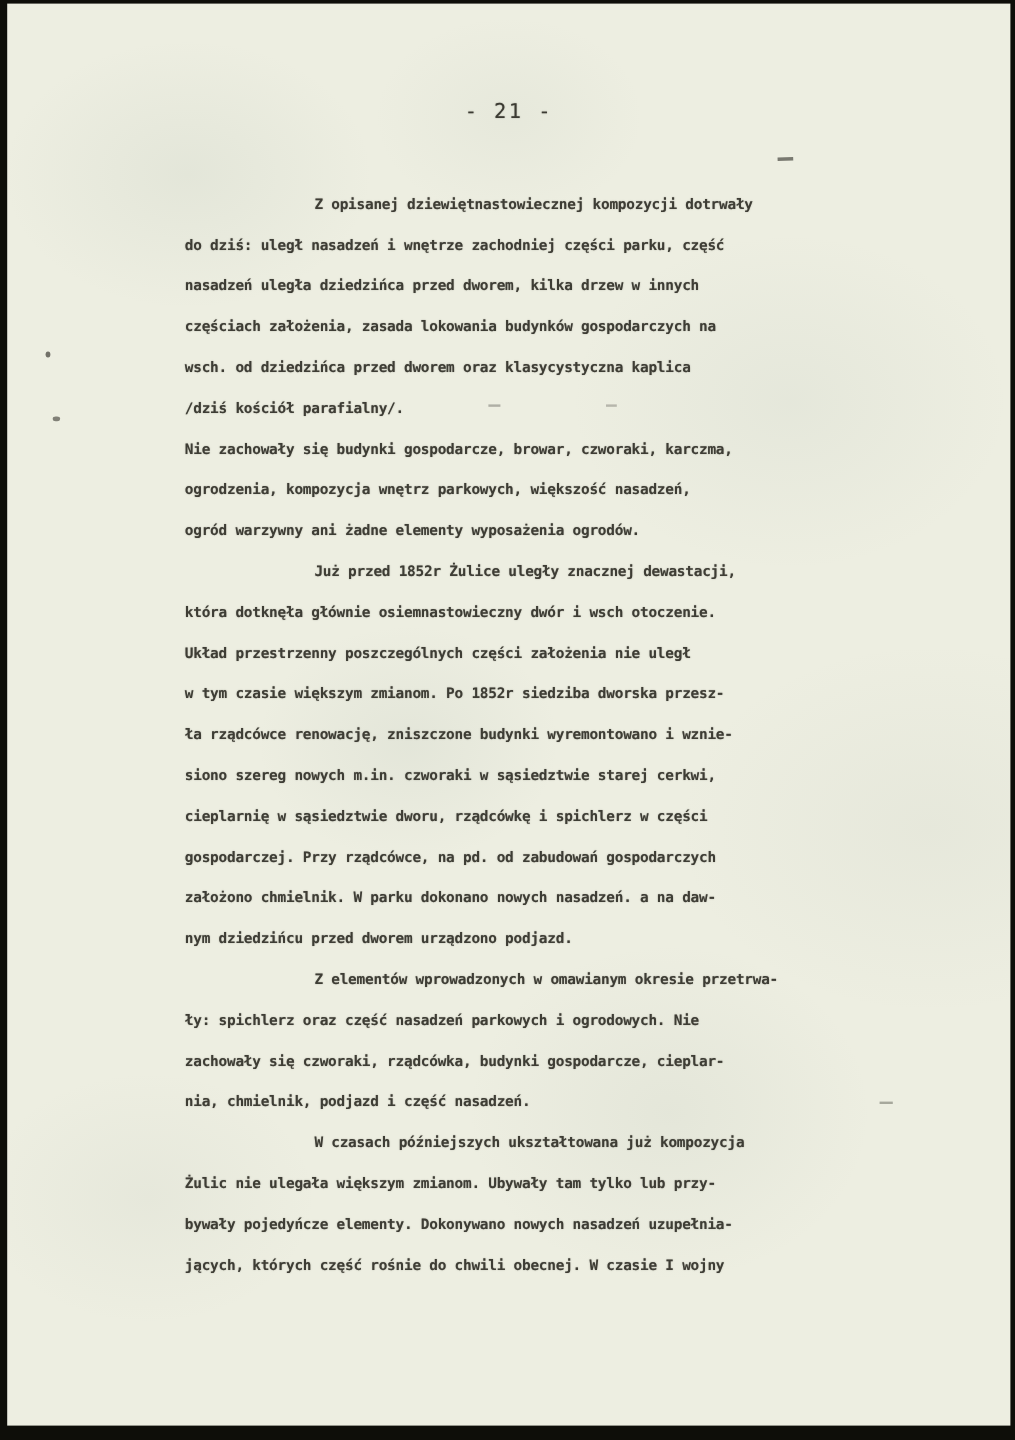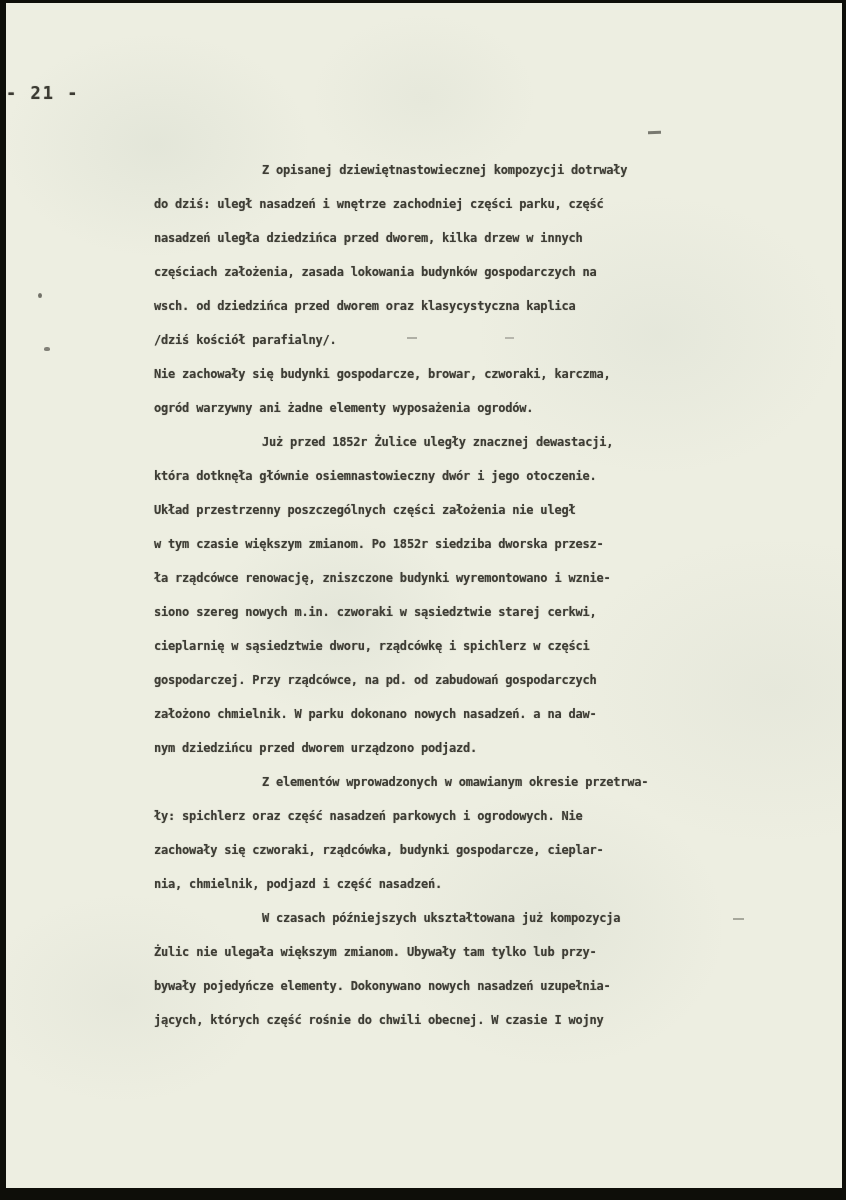--- a/index.html
+++ b/index.html
@@ -29,23 +29,23 @@
       radial-gradient(240px 200px at 66% 78%, rgba(150,162,150,.10), transparent 70%),
       radial-gradient(200px 150px at 14% 84%, rgba(150,160,150,.08), transparent 70%),
       radial-gradient(300px 220px at 92% 58%, rgba(150,160,150,.08), transparent 70%),
       radial-gradient(160px 120px at 50% 8%, rgba(152,166,152,.08), transparent 70%);
   }
   .page-number {
     position: absolute;
     left: 0;
     right: 0;
     top: 80px;
-    text-align: left;
+    text-align: center;
     font-size: 17px;
-    font-weight: 700;
+    font-weight: 400;
     letter-spacing: 2px;
     color: #3c3b33;
     text-shadow: 0 0 1px rgba(60,58,48,.55);
   }
   .body-text {
     position: absolute;
     left: 148px;
     top: 150px;
     width: 684px;
     font-size: 12px;
@@ -76,23 +76,24 @@
     <div class="page-number">- 21 -</div>
 
     <div class="body-text">
       <div class="line indent">Z opisanej dziewiętnastowiecznej kompozycji dotrwały</div>
       <div class="line">do dziś: uległ nasadzeń i wnętrze zachodniej części parku, część</div>
       <div class="line">nasadzeń uległa dziedzińca przed dworem, kilka drzew w innych</div>
       <div class="line">częściach założenia, zasada lokowania budynków gospodarczych na</div>
       <div class="line">wsch. od dziedzińca przed dworem oraz klasycystyczna kaplica</div>
       <div class="line">/dziś kościół parafialny/.</div>
       <div class="line">Nie zachowały się budynki gospodarcze, browar, czworaki, karczma,</div>
+      <div class="line">ogrodzenia, kompozycja wnętrz parkowych, większość nasadzeń,</div>
       <div class="line">ogród warzywny ani żadne elementy wyposażenia ogrodów.</div>
       <div class="line indent">Już przed 1852r Żulice uległy znacznej dewastacji,</div>
-      <div class="line">która dotknęła głównie osiemnastowieczny dwór i jego otoczenie.</div>
+      <div class="line">która dotknęła głównie osiemnastowieczny dwór i wsch otoczenie.</div>
       <div class="line">Układ przestrzenny poszczególnych części założenia nie uległ</div>
       <div class="line">w tym czasie większym zmianom. Po 1852r siedziba dworska przesz-</div>
       <div class="line">ła rządcówce renowację, zniszczone budynki wyremontowano i wznie-</div>
       <div class="line">siono szereg nowych m.in. czworaki w sąsiedztwie starej cerkwi,</div>
       <div class="line">cieplarnię w sąsiedztwie dworu, rządcówkę i spichlerz w części</div>
       <div class="line">gospodarczej. Przy rządcówce, na pd. od zabudowań gospodarczych</div>
       <div class="line">założono chmielnik. W parku dokonano nowych nasadzeń. a na daw-</div>
       <div class="line">nym dziedzińcu przed dworem urządzono podjazd.</div>
       <div class="line indent">Z elementów wprowadzonych w omawianym okresie przetrwa-</div>
       <div class="line">ły: spichlerz oraz część nasadzeń parkowych i ogrodowych. Nie</div>

